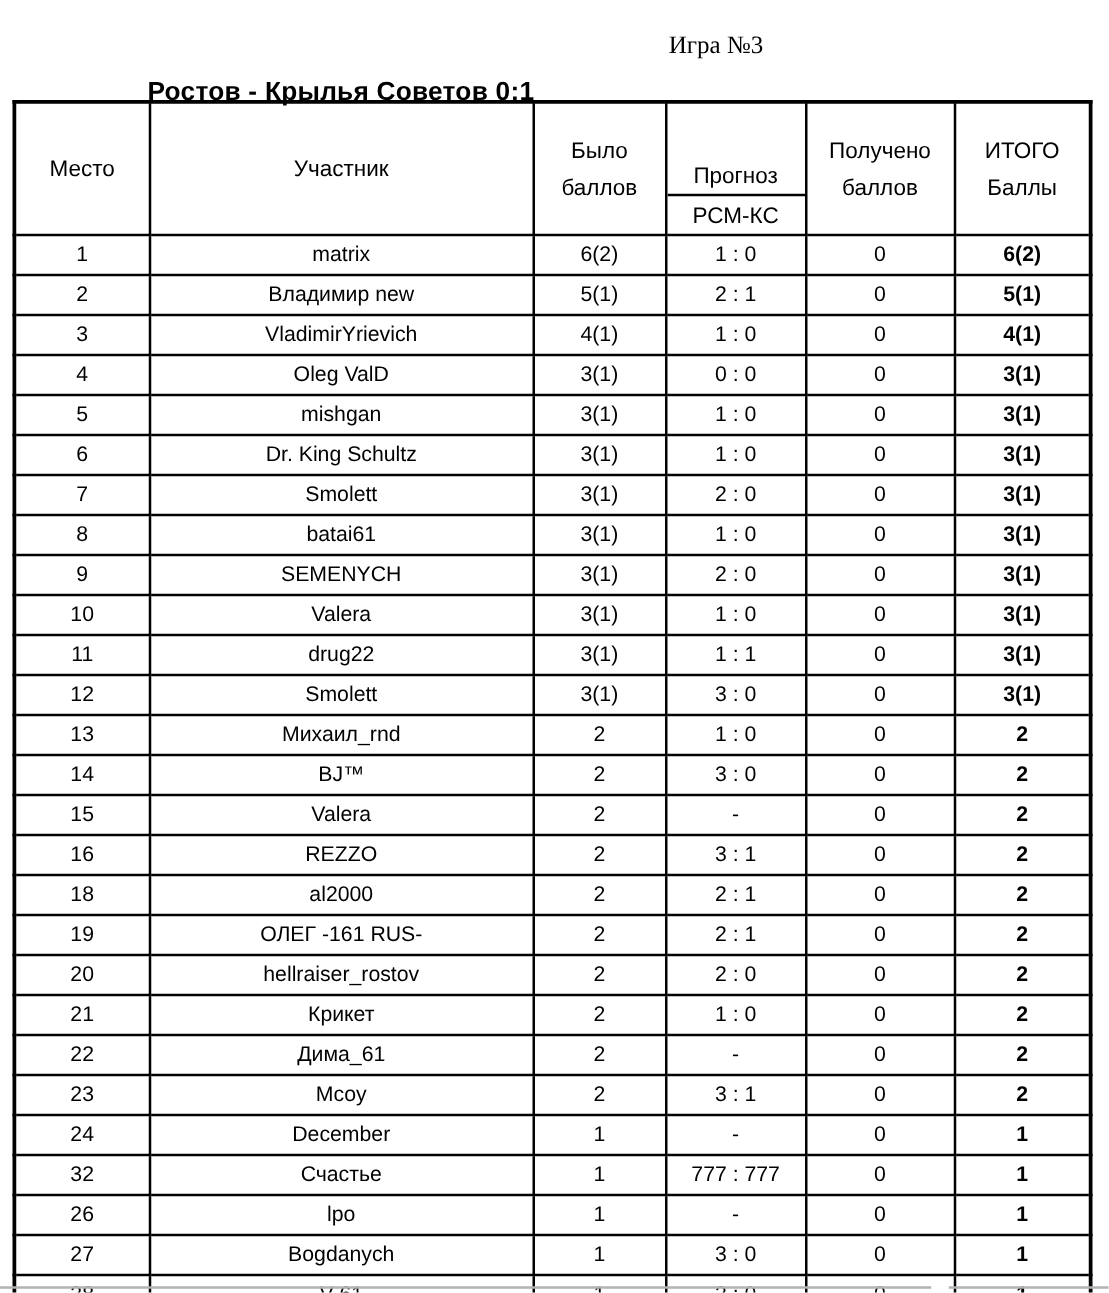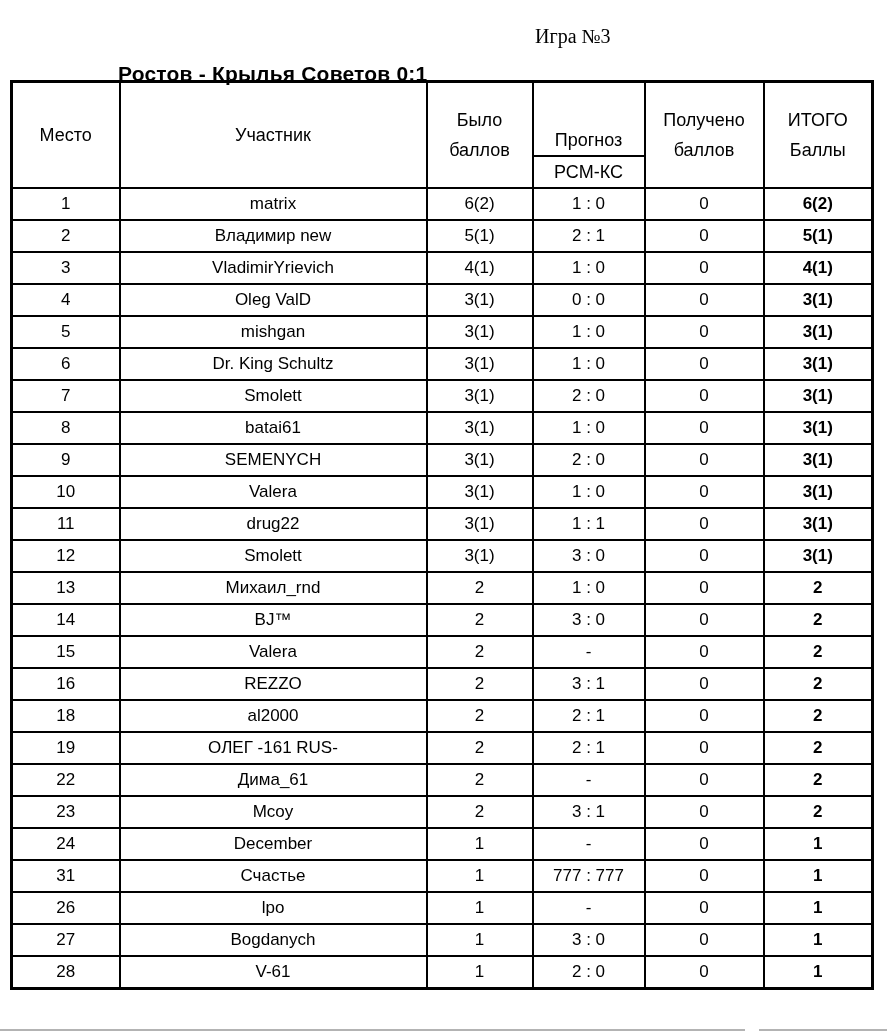--- a/index.html
+++ b/index.html
@@ -301,21 +301,37 @@
 
   <tr>
     <td class="c-place">19</td>
     <td class="c-name">ОЛЕГ -161 RUS-</td>
     <td class="c-had">2</td>
     <td class="c-forecast">2 : 1</td>
     <td class="c-received">0</td>
     <td class="c-total">2</td>
   </tr>
 
-
+  <tr>
+    <td class="c-place">20</td>
+    <td class="c-name">hellraiser_rostov</td>
+    <td class="c-had">2</td>
+    <td class="c-forecast">2 : 0</td>
+    <td class="c-received">0</td>
+    <td class="c-total">2</td>
+  </tr>
+
+  <tr>
+    <td class="c-place">21</td>
+    <td class="c-name">Крикет</td>
+    <td class="c-had">2</td>
+    <td class="c-forecast">1 : 0</td>
+    <td class="c-received">0</td>
+    <td class="c-total">2</td>
+  </tr>
 
   <tr>
     <td class="c-place">22</td>
     <td class="c-name">Дима_61</td>
     <td class="c-had">2</td>
     <td class="c-forecast">-</td>
     <td class="c-received">0</td>
     <td class="c-total">2</td>
   </tr>
 
@@ -331,21 +347,21 @@
   <tr>
     <td class="c-place">24</td>
     <td class="c-name">December</td>
     <td class="c-had">1</td>
     <td class="c-forecast">-</td>
     <td class="c-received">0</td>
     <td class="c-total">1</td>
   </tr>
 
   <tr>
-    <td class="c-place">31</td>
+    <td class="c-place">32</td>
     <td class="c-name">Счастье</td>
     <td class="c-had">1</td>
     <td class="c-forecast">777 : 777</td>
     <td class="c-received">0</td>
     <td class="c-total">1</td>
   </tr>
 
   <tr>
     <td class="c-place">26</td>
     <td class="c-name">lpo</td>

